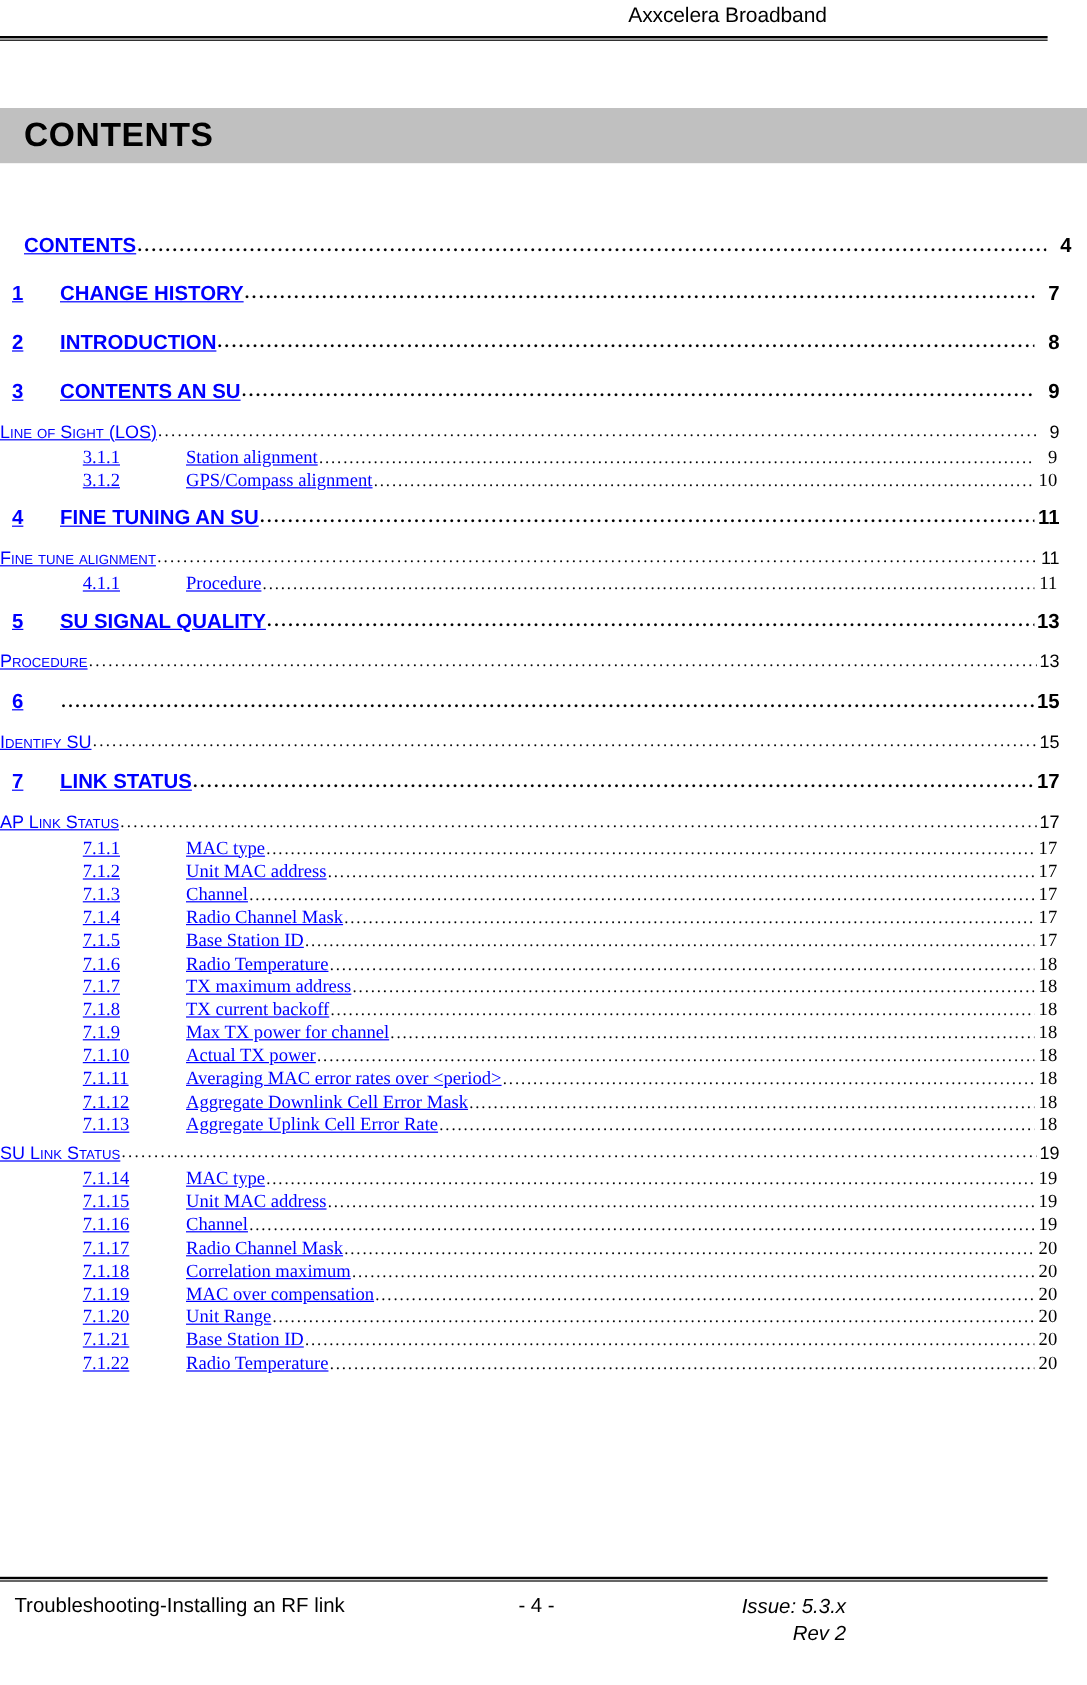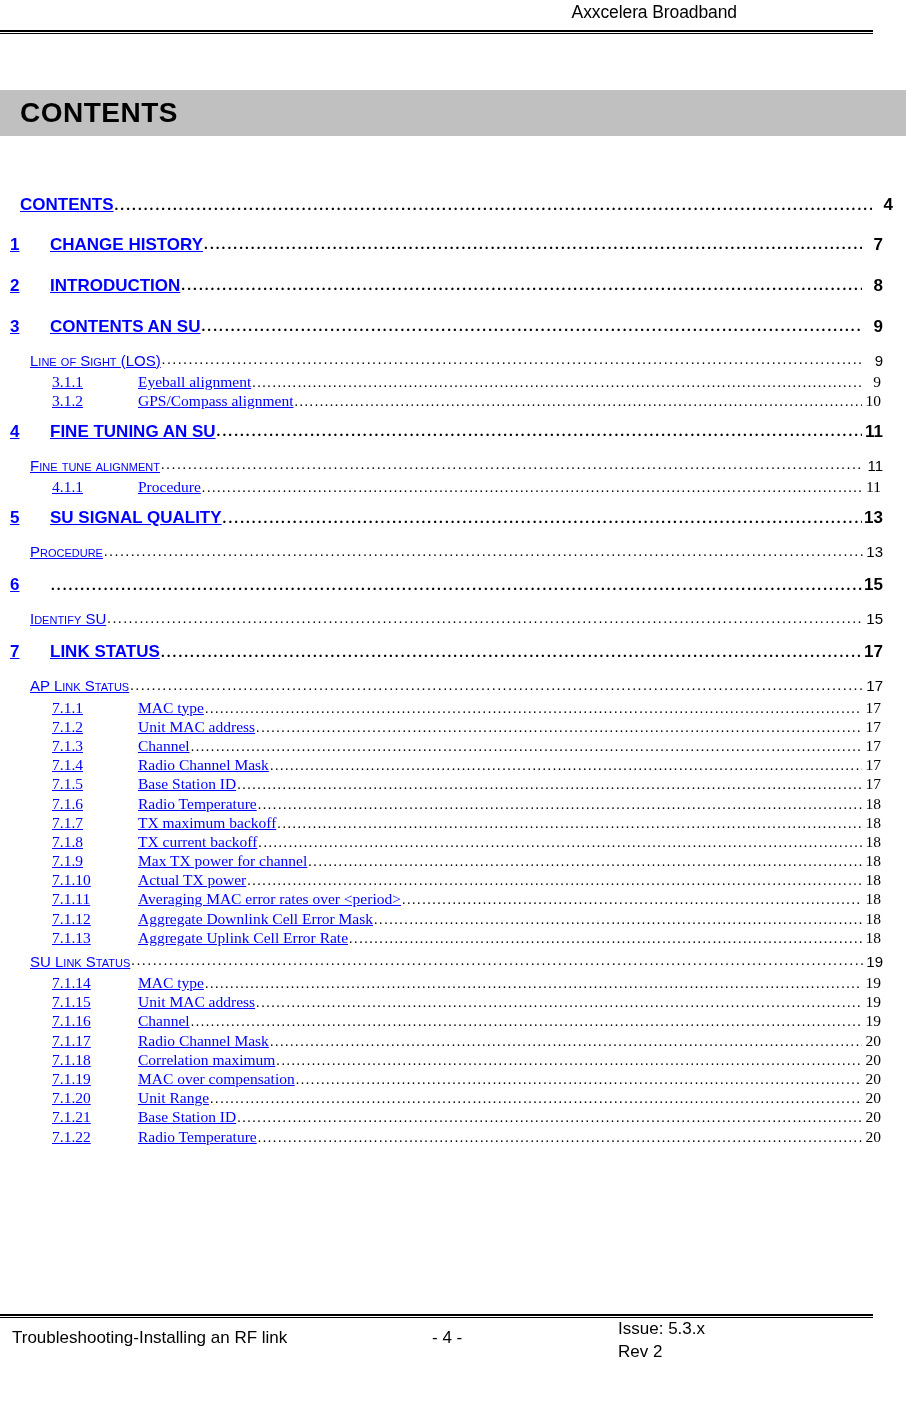--- a/index.html
+++ b/index.html
@@ -15,21 +15,20 @@
     overflow: hidden;
   }
 
   
   .page-header {
     position: absolute;
     top: 0;
     left: 0;
     width: 722px;
     height: 46px;
-    padding-left: 48px;
   }
   .header-company {
     position: absolute;
     top: 2px;
     right: 33px;
     font-family: "Liberation Sans", sans-serif;
     font-size: 17.5px;
     color: #000;
     white-space: nowrap;
     letter-spacing: -0.1px;
@@ -136,34 +135,33 @@
   .lvl1 .toc-page { font-size: 17px; min-width: 20px; }
 
   
   .lvl2 {
     font-family: "Liberation Sans", sans-serif;
     font-weight: normal;
     font-size: 15px;
     font-variant: small-caps;
     height: 26px;
     align-items: center;
-    padding-left: 30px;
     box-sizing: border-box;
     width: 883px;
   }
   .lvl2 .toc-leader { letter-spacing: 1.9px; font-size: 14px; font-variant: normal; }
   .lvl2 .toc-page { font-size: 15px; font-variant: normal; min-width: 18px; }
 
   
   .lvl3 {
     font-family: "Liberation Serif", serif;
     font-size: 15.5px;
     height: 19.2px;
     align-items: baseline;
-    padding-left: 52px;
+    padding-left: 69px;
     box-sizing: border-box;
     width: 881px;
   }
   .lvl3 .toc-num { width: 86px; }
   .lvl3 .toc-leader { letter-spacing: 1.55px; font-size: 14px; }
   .lvl3 .toc-page { font-size: 15.5px; min-width: 18px; }
 
   
   .page-footer {
     position: absolute;
@@ -196,26 +194,28 @@
     left: 432px;
     top: 14px;
     font-family: "Liberation Sans", sans-serif;
     font-size: 17px;
     color: #000;
     white-space: nowrap;
   }
   .footer-right {
     position: absolute;
     right: 33px;
-    top: 4px;
+    top: 14px;
+    text-align: right;
     font-family: "Liberation Sans", sans-serif;
     font-size: 17px;
     color: #000;
     white-space: nowrap;
     line-height: 1.35;
+    font-style: italic;
   }
 </style>
 </head>
 <body>
 
 <div class="page-header">
   <div class="header-company">Axxcelera Broadband</div>
   <div class="header-rule"></div>
 </div>
 
@@ -247,21 +247,21 @@
       <span class="toc-leader">...........................................................................................................................................................................................................................</span>
       <span class="toc-page">9</span>
     </div>
     <div class="toc-entry lvl2">
       <span class="toc-label">Line of Sight (LOS)</span>
       <span class="toc-leader">...........................................................................................................................................................................................................................</span>
       <span class="toc-page">9</span>
     </div>
     <div class="toc-entry lvl3">
       <span class="toc-num">3.1.1</span>
-      <span class="toc-label">Eyeball alignment</span>
+      <span class="toc-label">Station alignment</span>
       <span class="toc-leader">...........................................................................................................................................................................................................................</span>
       <span class="toc-page">9</span>
     </div>
     <div class="toc-entry lvl3">
       <span class="toc-num">3.1.2</span>
       <span class="toc-label">GPS/Compass alignment</span>
       <span class="toc-leader">...........................................................................................................................................................................................................................</span>
       <span class="toc-page">10</span>
     </div>
     <div class="toc-entry lvl1">
@@ -344,21 +344,21 @@
       <span class="toc-page">17</span>
     </div>
     <div class="toc-entry lvl3">
       <span class="toc-num">7.1.6</span>
       <span class="toc-label">Radio Temperature</span>
       <span class="toc-leader">...........................................................................................................................................................................................................................</span>
       <span class="toc-page">18</span>
     </div>
     <div class="toc-entry lvl3">
       <span class="toc-num">7.1.7</span>
-      <span class="toc-label">TX maximum backoff</span>
+      <span class="toc-label">TX maximum address</span>
       <span class="toc-leader">...........................................................................................................................................................................................................................</span>
       <span class="toc-page">18</span>
     </div>
     <div class="toc-entry lvl3">
       <span class="toc-num">7.1.8</span>
       <span class="toc-label">TX current backoff</span>
       <span class="toc-leader">...........................................................................................................................................................................................................................</span>
       <span class="toc-page">18</span>
     </div>
     <div class="toc-entry lvl3">

